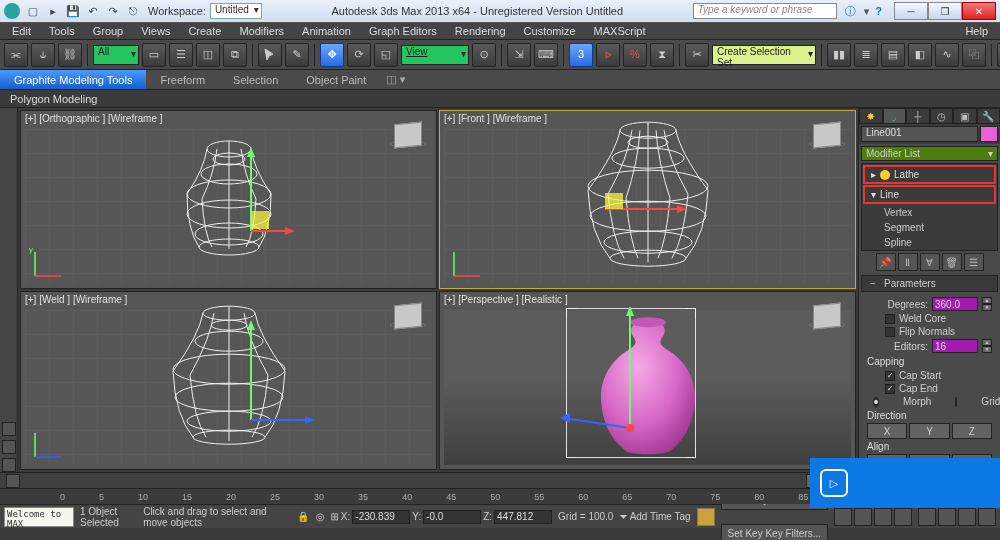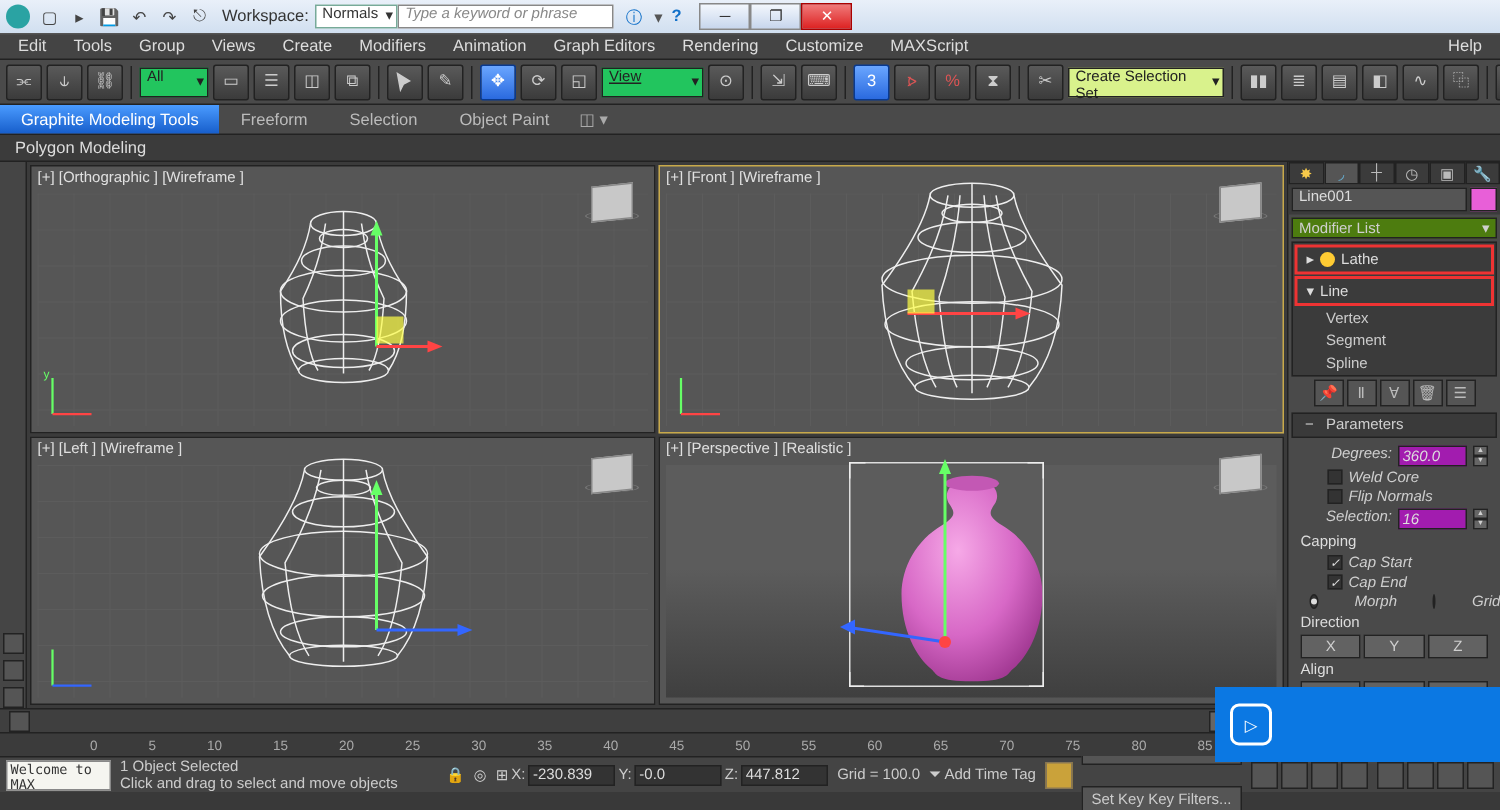--- a/index.html
+++ b/index.html
@@ -87,41 +87,41 @@
 .cmdpanel .stack{ background:#3b3b3b; margin:0 2px; height:92px; border:1px solid #222;}
 .stack .item{ padding:2px 6px; display:flex; align-items:center; gap:4px; color:#ddd;}
 .stack .item.redbox{ border:2px solid #e33; margin:1px;}
 .stack .item.sub{ padding-left:22px; color:#ccc;}
 .stack .bulb{width:10px;height:10px;background:#ffcc33;border-radius:50%;display:inline-block;}
 .cmdpanel .stackbtns{display:flex; gap:2px; padding:2px; justify-content:center;}
 .cmdpanel .stackbtns span{width:20px;height:18px;border:1px solid #222;background:#555;display:flex;align-items:center;justify-content:center;color:#bbb;}
 .cmdpanel .rollhead{background:#3a3a3a;border:1px solid #222;margin:2px;padding:2px 6px;display:flex;align-items:center;gap:6px;}
 .cmdpanel .rollhead .minus{width:10px;text-align:center;}
 .cmdpanel .rollbody{background:#4a4a4a;margin:0 2px;padding:2px 6px;}
-.rollbody .row{display:flex;gap:4px;padding:1px 0;font-style:italic;}
+.rollbody .row{display:flex;align-items:center;gap:4px;padding:1px 0;}
 .rollbody .lbl{flex:1;text-align:right;}
 .rollbody .spin{width:46px;height:14px;background:#a21caf;border:1px solid #222;color:#ddd;padding:0 2px;font-size:10px;display:flex;align-items:center;}
 .rollbody .spinbtns{width:10px;height:14px;display:flex;flex-direction:column;}
 .rollbody .spinbtns span{flex:1;background:#666;border:1px solid #222;font-size:5px;line-height:5px;text-align:center;}
 .rollbody .chk{width:10px;height:10px;border:1px solid #222;background:#333;display:inline-flex;align-items:center;justify-content:center;font-size:8px;color:#ddd;}
 .rollbody .sect{color:#ddd;margin:2px 0;}
 .rollbody .radio{width:10px;height:10px;border:1px solid #222;border-radius:50%;background:#333;display:inline-flex;align-items:center;justify-content:center;}
 .rollbody .radio.on::after{content:"";width:4px;height:4px;background:#ddd;border-radius:50%;}
 .rollbody .btnrow{display:flex;gap:2px;}
 .rollbody .btnrow span{flex:1;height:16px;border:1px solid #222;background:#626262;display:flex;align-items:center;justify-content:center;}
 
 
 .timeline{height:16px;background:#3f3f3f;border-top:1px solid #222;display:flex;align-items:center;padding:0 6px;gap:4px;font-size:9px;color:#bbb;}
 .timeline .slider{width:84px;height:14px;background:#666;border:1px solid #222;display:flex;align-items:center;justify-content:center;color:#ddd;}
 .timeline .tlplay{width:14px;height:14px;border:1px solid #222;background:#555;}
 .ruler{height:16px;background:#3b3b3b;border-top:1px solid #222;display:flex;align-items:center;padding:0 60px;gap:34px;font-size:9px;color:#aaa; position:relative;}
 .ruler span{position:relative;}
 .statusbar{height:24px;background:#444;border-top:1px solid #222;display:flex;align-items:center;padding:0 4px;gap:6px;font-size:10px;color:#ccc;}
 .statusbar .maxscript{width:70px;height:20px;background:#f5f5f0;border:1px solid #888;color:#333;font-family:monospace;font-size:9px;padding:1px 2px;}
-.statusbar .info{flex:1;display:flex;flex-direction:column;line-height:11px;}
+.statusbar .info{flex:1;display:flex;line-height:11px;}
 .statusbar .coord{display:flex;align-items:center;gap:2px;}
 .statusbar .coord .cv{width:58px;height:14px;background:#333;border:1px solid #222;padding:0 2px;color:#ddd;}
 .statusbar .akey{height:20px;border:1px solid #222;background:#555;padding:0 6px;display:flex;align-items:center;}
 .statusbar .vpctrl{display:flex;gap:2px;}
 .statusbar .vpctrl span{width:18px;height:18px;border:1px solid #222;background:#555;}
 .statusbar .key{width:18px;height:18px;background:#caa23a;border:1px solid #875;}
 
 
 .watermark{position:absolute;right:0;bottom:32px;width:190px;height:50px;background:#0b78e3;display:flex;align-items:center;padding:0 10px;gap:10px;color:#fff;z-index:50;}
 .watermark .play{width:28px;height:28px;border:2px solid #fff;border-radius:6px;display:flex;align-items:center;justify-content:center;}
@@ -135,21 +135,22 @@
   <span class="icon-teal"></span>
   <div class="qat">
     <span>▢</span>
     <span>▸</span>
     <span>💾</span>
     <span>↶</span>
     <span>↷</span>
     <span>⎋</span>
   </div>
   <span class="ws-label">Workspace:</span>
-  <div class="ws-combo">Normals</div>
+  <div class="ws-combo">Untitled</div>
+  <div class="title">Autodesk 3ds Max  2013 x64  - Unregistered Version   Untitled</div>
   <div class="searchbox">Type a keyword or phrase</div>
   <span class="infocube">ⓘ</span>
   <span style="color:#555;">▾</span>
   <span style="margin:0 6px;color:#1170c9;font-weight:bold;">?</span>
   <div class="winbtns">
     <div class="winbtn">─</div>
     <div class="winbtn">❐</div>
     <div class="winbtn close">✕</div>
   </div>
 </div>
@@ -357,21 +358,21 @@
           <line x1="90" y1="14" x2="90" y2="154"></line>
         </g>
       </svg>
       <svg class="gizmo-axes" width="40" height="40">
           <line x1="8" y1="32" x2="8" y2="8" stroke="#6f6"></line>
           <line x1="8" y1="32" x2="34" y2="32" stroke="#f44"></line>
         </svg>
     </div>
 
     <div class="viewport">
-      <div class="vplabel">[+] [Left ] [Wireframe ]</div>
+      <div class="vplabel">[+] [Weld ] [Wireframe ]</div>
       <div class="gridbg"></div>
       <div class="viewcube">
           <div class="ring"></div>
           <div class="cube"></div>
         </div>
       <div class="movegizmo" style="left:210px;top:18px;">
         <svg width="90" height="140">
           <line x1="20" y1="110" x2="20" y2="14" stroke="#6f6" stroke-width="2"></line>
             <polygon points="20,10 16,20 24,20" fill="#6f6"></polygon>
           <line x1="20" y1="110" x2="80" y2="110" stroke="#36f" stroke-width="2"></line>
@@ -497,21 +498,21 @@
           <span style="width:14px"></span>
           <span class="chk"></span>
           <span>Weld Core</span>
         </div>
       <div class="row">
           <span style="width:14px"></span>
           <span class="chk"></span>
           <span>Flip Normals</span>
         </div>
       <div class="row">
-          <span class="lbl">Selection:</span>
+          <span class="lbl">Editors:</span>
         <span class="spin">16</span>
         <span class="spinbtns">
             <span>▲</span>
             <span>▼</span>
           </span>
         </div>
       <div class="sect">Capping</div>
       <div class="row">
           <span style="width:14px"></span>
           <span class="chk">✓</span>

